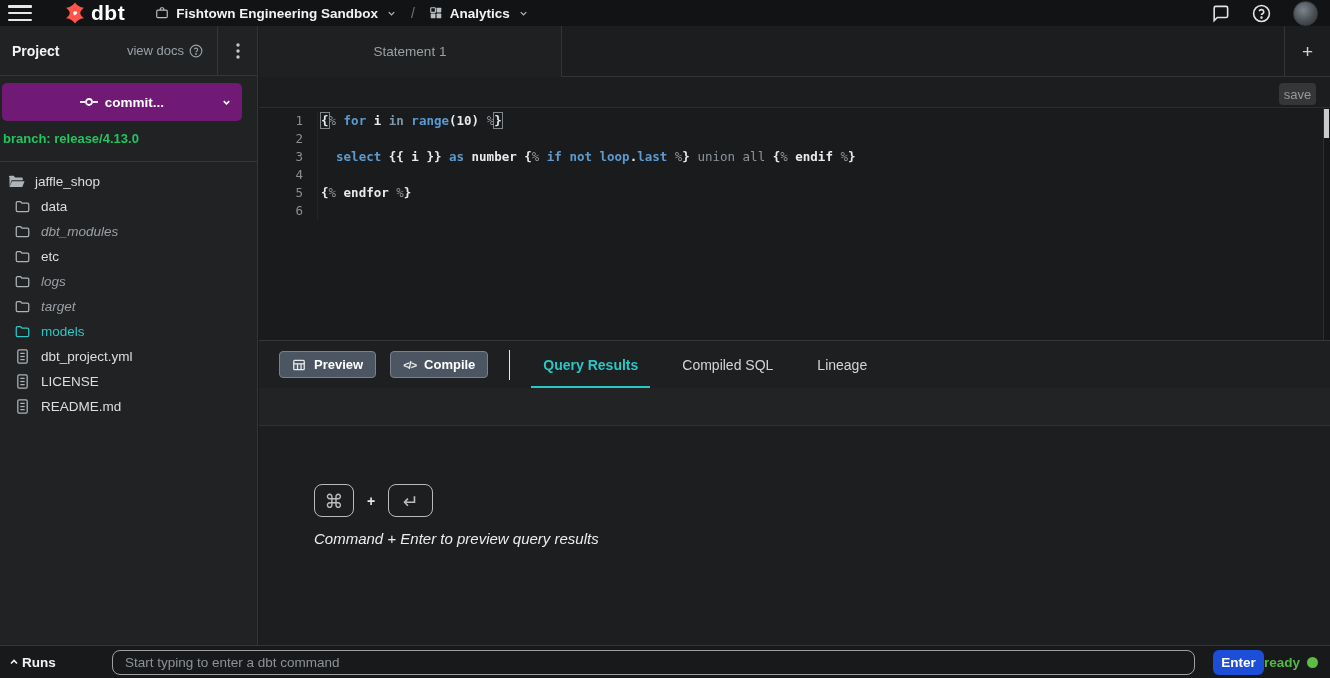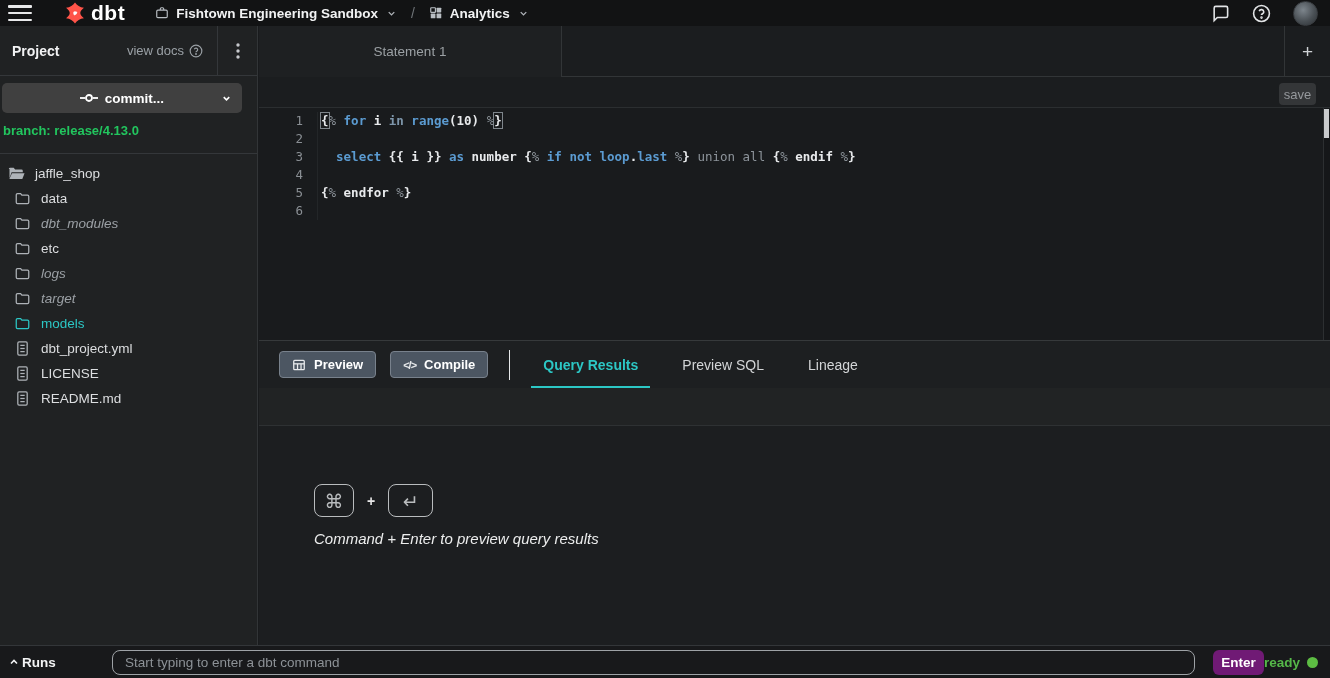--- a/index.html
+++ b/index.html
@@ -27,21 +27,21 @@
             border:1px solid #3a3e42; cursor:pointer; }
 
   
   .sidebar { position:absolute; top:26px; left:0; width:258px; bottom:33px; background:#202223;
              border-right:1px solid #323537; }
   .sb-header { height:50px; display:flex; align-items:center; border-bottom:1px solid #34373a; }
   .sb-title { font-size:14px; font-weight:bold; color:#f2f3f4; padding-left:12px; flex:1; }
   .view-docs { display:flex; align-items:center; gap:5px; color:#9aa0a5; font-size:13px; cursor:pointer; padding-right:14px; }
   .sb-kebab { width:40px; height:50px; border-left:1px solid #34373a; display:flex; align-items:center;
               justify-content:center; color:#c6c9cc; font-size:15px; letter-spacing:0; cursor:pointer; }
-  .commit-btn { margin:7px 15px 0 2px; height:30px; background:#404040; border-radius:5px;
+  .commit-btn { margin:7px 15px 0 2px; height:38px; background:#701a75; border-radius:5px;
                 display:flex; align-items:center; justify-content:center; position:relative; cursor:pointer; }
   .commit-btn .label { color:#fff; font-weight:bold; font-size:13.5px; margin-left:7px; }
   .commit-btn .chev { position:absolute; right:10px; color:#fff; display:flex; }
   .branch-line { color:#22c55e; font-size:13px; margin:10px 0 0 3px;font-weight:bold; }
   .file-tree { margin-top:15px; border-top:1px solid #34373a; padding-top:7px; }
   .tree-row { height:25px; display:flex; align-items:center; font-size:13.5px; color:#dcdee0; cursor:pointer; }
   .tree-row .t-icon { display:flex; color:#aeb3b8; width:17px; justify-content:center; }
   .tree-row .tree-label { margin-left:10px; }
   .tree-row.lvl0 { padding-left:8px; }
   .tree-row.lvl1 { padding-left:14px; }
@@ -107,21 +107,21 @@
   
   .bottombar { position:absolute; left:0; right:0; bottom:0; height:33px; background:#18191b;
                border-top:1px solid #333639; display:flex; align-items:center; padding:0 12px 0 8px; }
   .runs-group { width:104px; display:flex; align-items:center; gap:2px; color:#f2f3f4; cursor:pointer; }
   .runs-group .chev-up { display:flex; color:#f2f3f4; }
   .runs-label { font-size:13.5px; font-weight:bold; }
   .cmd-input { flex:1; height:25px; background:transparent; border:1px solid #9ea2a6; border-radius:8px;
                color:#e6e7e8; font-size:13.5px; padding:0 12px; outline:none; margin-right:18px;
                font-family:"Liberation Sans", sans-serif; }
   .cmd-input::placeholder { color:#8d9297; }
-  .enter-btn { width:51px; height:25px; background:#701a75; border:none; border-radius:6px;
+  .enter-btn { width:51px; height:25px; background:#1d4ed8; border:none; border-radius:6px;
                color:#fff; font-weight:bold; font-size:13.5px; cursor:pointer;
                font-family:"Liberation Sans", sans-serif; }
   .status-group { margin-left:auto; display:flex; align-items:center; gap:7px; }
   .status-text { color:#55b849; font-size:13.5px; font-weight:bold; }
   .status-dot { width:11px; height:11px; border-radius:50%; background:#5dbd43; }
 </style>
 </head>
 <body>
 
 <div id="app">
@@ -373,21 +373,21 @@
       </button>
       <button class="action-btn">
         <span class="b-icon code-glyph">&lt;/&gt;</span>
         <span>Compile</span>
       </button>
       <div class="panel-divider"></div>
       <div class="panel-tab active">
         <span>Query Results</span>
       </div>
       <div class="panel-tab">
-        <span>Preview SQL</span>
+        <span>Compiled SQL</span>
       </div>
       <div class="panel-tab">
         <span>Lineage</span>
       </div>
     </div>
     <div class="panel-toolbar"></div>
     <div class="panel-content">
       <div class="keys-row">
         <span class="key-cap key-cmd">⌘</span>
         <span class="key-plus">+</span>

